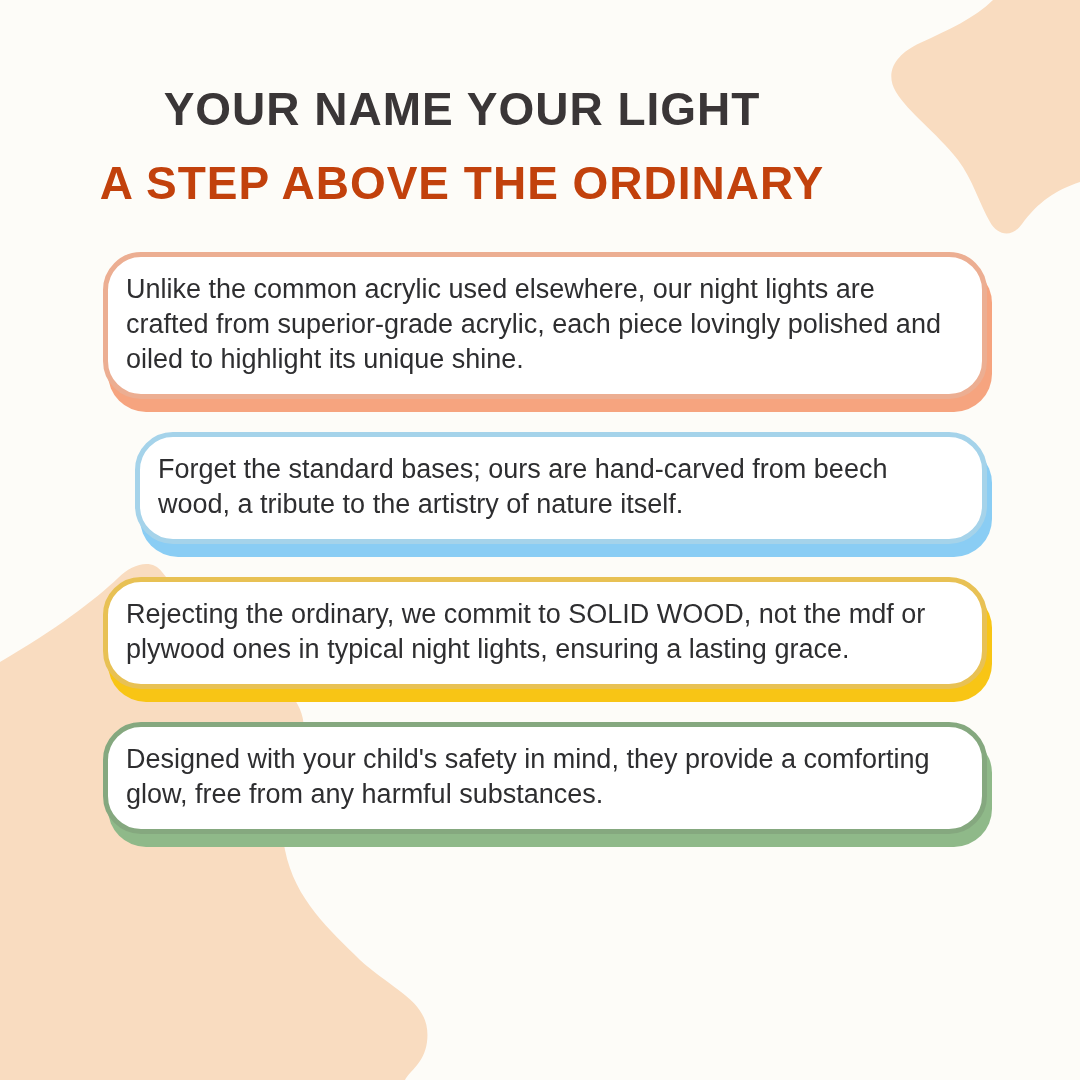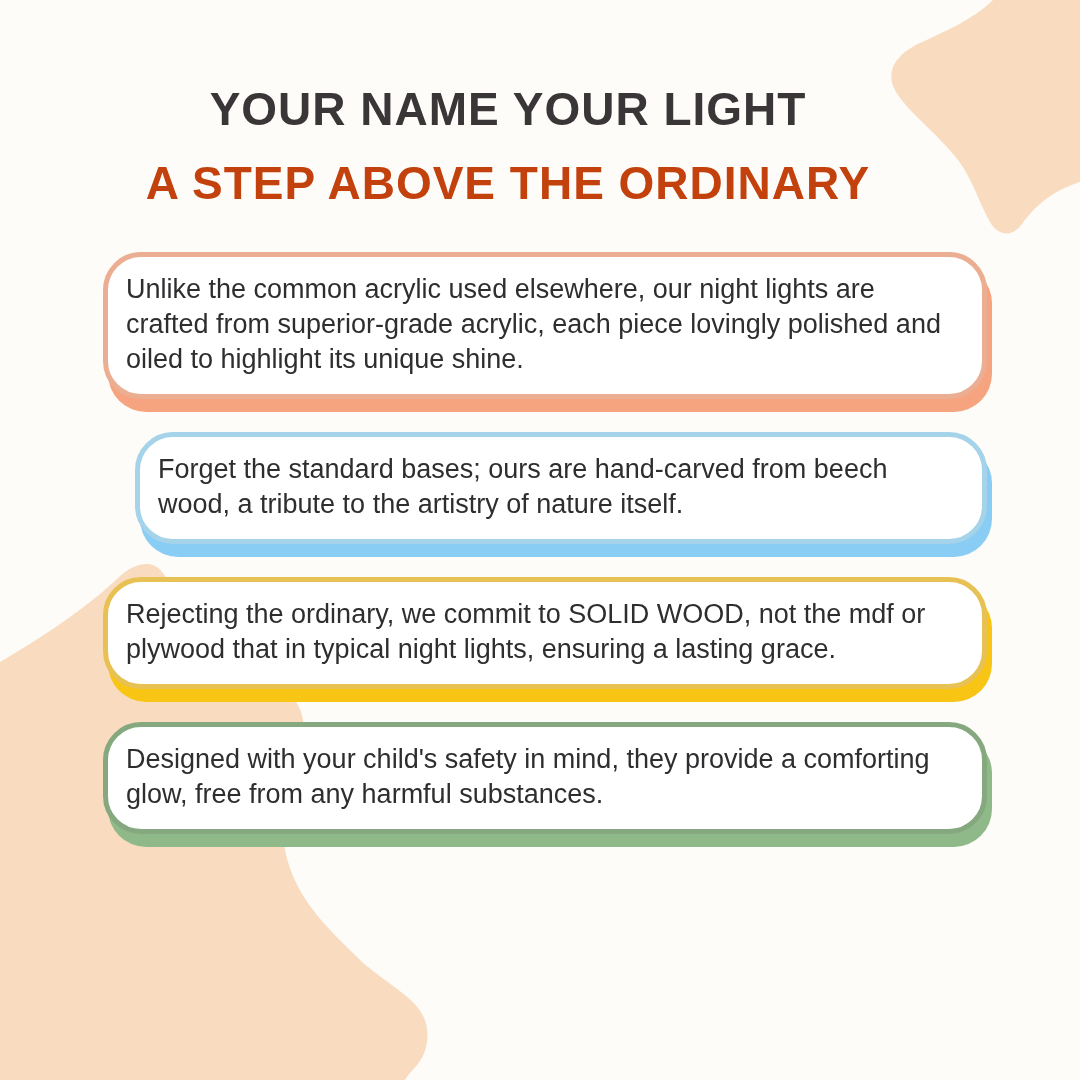--- a/index.html
+++ b/index.html
@@ -6,21 +6,20 @@
   body{
     width:1080px;height:1080px;position:relative;overflow:hidden;
     background:#FDFCF8;
     font-family:"Liberation Sans", sans-serif;
   }
   .blob-layer{position:absolute;inset:0;z-index:0;}
   .content{position:absolute;inset:0;z-index:1;}
   .title-wrap{
     position:absolute;top:72px;left:0;width:924px;
     text-align:center;
-    padding-left:46px;
   }
   .title-line{
     font-weight:700;
     font-size:46px;
     line-height:74px;
     letter-spacing:1px;
     color:#3A3637;
     margin:0;
   }
   .cards{
@@ -71,20 +70,20 @@
   </div>
 
   <div class="cards">
     <div class="card" style="border-color: rgb(236, 174, 146); box-shadow: rgb(246, 164, 127) 5px 13px 0px; color: rgb(46, 46, 48);">
       <span>Unlike the common acrylic used elsewhere, our night lights are crafted from superior-grade acrylic, each piece lovingly polished and oiled to highlight its unique shine.</span>
     </div>
     <div class="card" style="border-color: rgb(165, 211, 234); box-shadow: rgb(138, 205, 244) 5px 13px 0px; color: rgb(46, 46, 48); margin-left: 32px;">
       <span>Forget the standard bases; ours are hand-carved from beech wood, a tribute to the artistry of nature itself.</span>
     </div>
     <div class="card" style="border-color: rgb(232, 193, 84); box-shadow: rgb(248, 197, 21) 5px 13px 0px; color: rgb(46, 46, 48);">
-      <span>Rejecting the ordinary, we commit to SOLID WOOD, not the mdf or plywood that in typical night lights, ensuring a lasting grace.</span>
+      <span>Rejecting the ordinary, we commit to SOLID WOOD, not the mdf or plywood ones in typical night lights, ensuring a lasting grace.</span>
     </div>
     <div class="card" style="border-color: rgb(133, 168, 127); box-shadow: rgb(143, 185, 137) 5px 13px 0px; color: rgb(46, 46, 48);">
       <span>Designed with your child's safety in mind, they provide a comforting glow, free from any harmful substances.</span>
     </div>
   </div>
 
 </div>
 
 </body></html>

